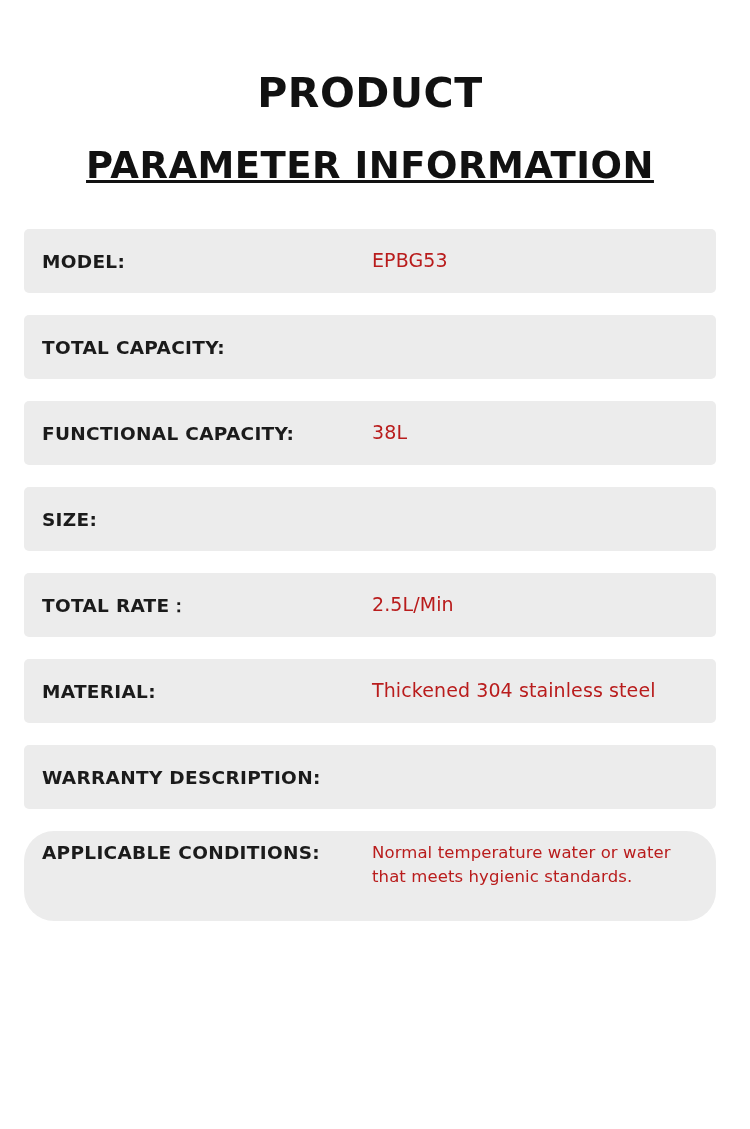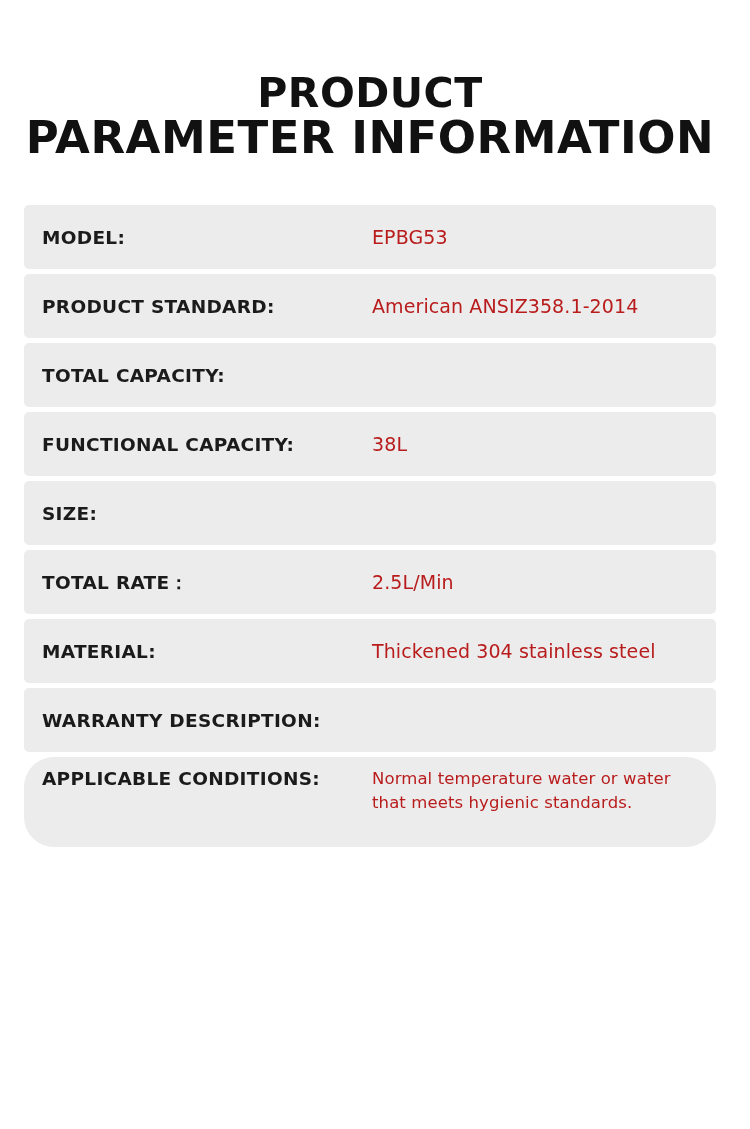--- a/index.html
+++ b/index.html
@@ -27,32 +27,33 @@
     font-family: "DejaVu Sans", sans-serif;
     font-weight: bold;
     color: #111111;
     letter-spacing: 0.5px;
     line-height: 1.04;
   }
   .title-line-1 {
     font-size: 41px;
   }
   .title-line-2 {
-    font-size: 45px;
-    margin-top: 0;
+    font-size: 37px;
+    margin-top: 32px;
+    text-decoration: underline;
   }
   .spec-table {
     margin: 44px 24px 0 24px;
   }
   .spec-row {
     display: flex;
     align-items: center;
     background: #ececec;
     border-radius: 5px;
-    margin-bottom: 5px;
+    margin-bottom: 22px;
     min-height: 64px;
     box-sizing: border-box;
     padding: 10px 18px 10px 18px;
   }
   .spec-row.tall {
     min-height: 90px;
     align-items: flex-start;
     border-radius: 30px;
   }
   .spec-label {
@@ -88,24 +89,20 @@
     <div class="title-line title-line-2">PARAMETER INFORMATION</div>
   </div>
 
   <div class="spec-table">
 
     <div class="spec-row">
       <div class="spec-label">MODEL:</div>
       <div class="spec-value">EPBG53</div>
     </div>
 
-    <div class="spec-row">
-      <div class="spec-label">PRODUCT STANDARD:</div>
-      <div class="spec-value">American ANSIZ358.1-2014</div>
-    </div>
 
     <div class="spec-row">
       <div class="spec-label">TOTAL CAPACITY:</div>
     </div>
 
     <div class="spec-row">
       <div class="spec-label">FUNCTIONAL CAPACITY:</div>
       <div class="spec-value">38L</div>
     </div>
 

